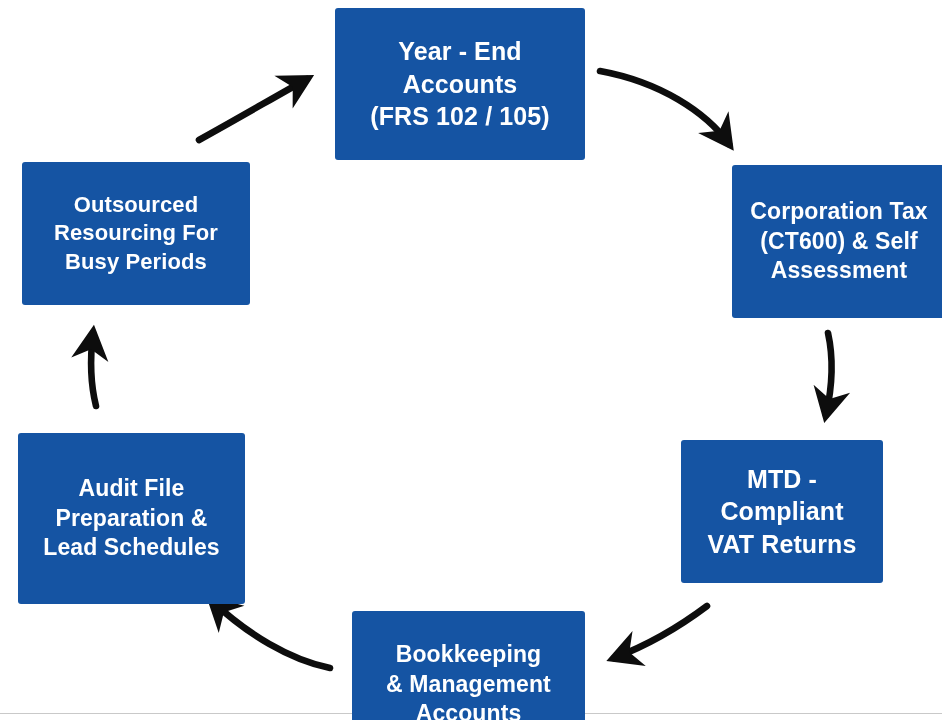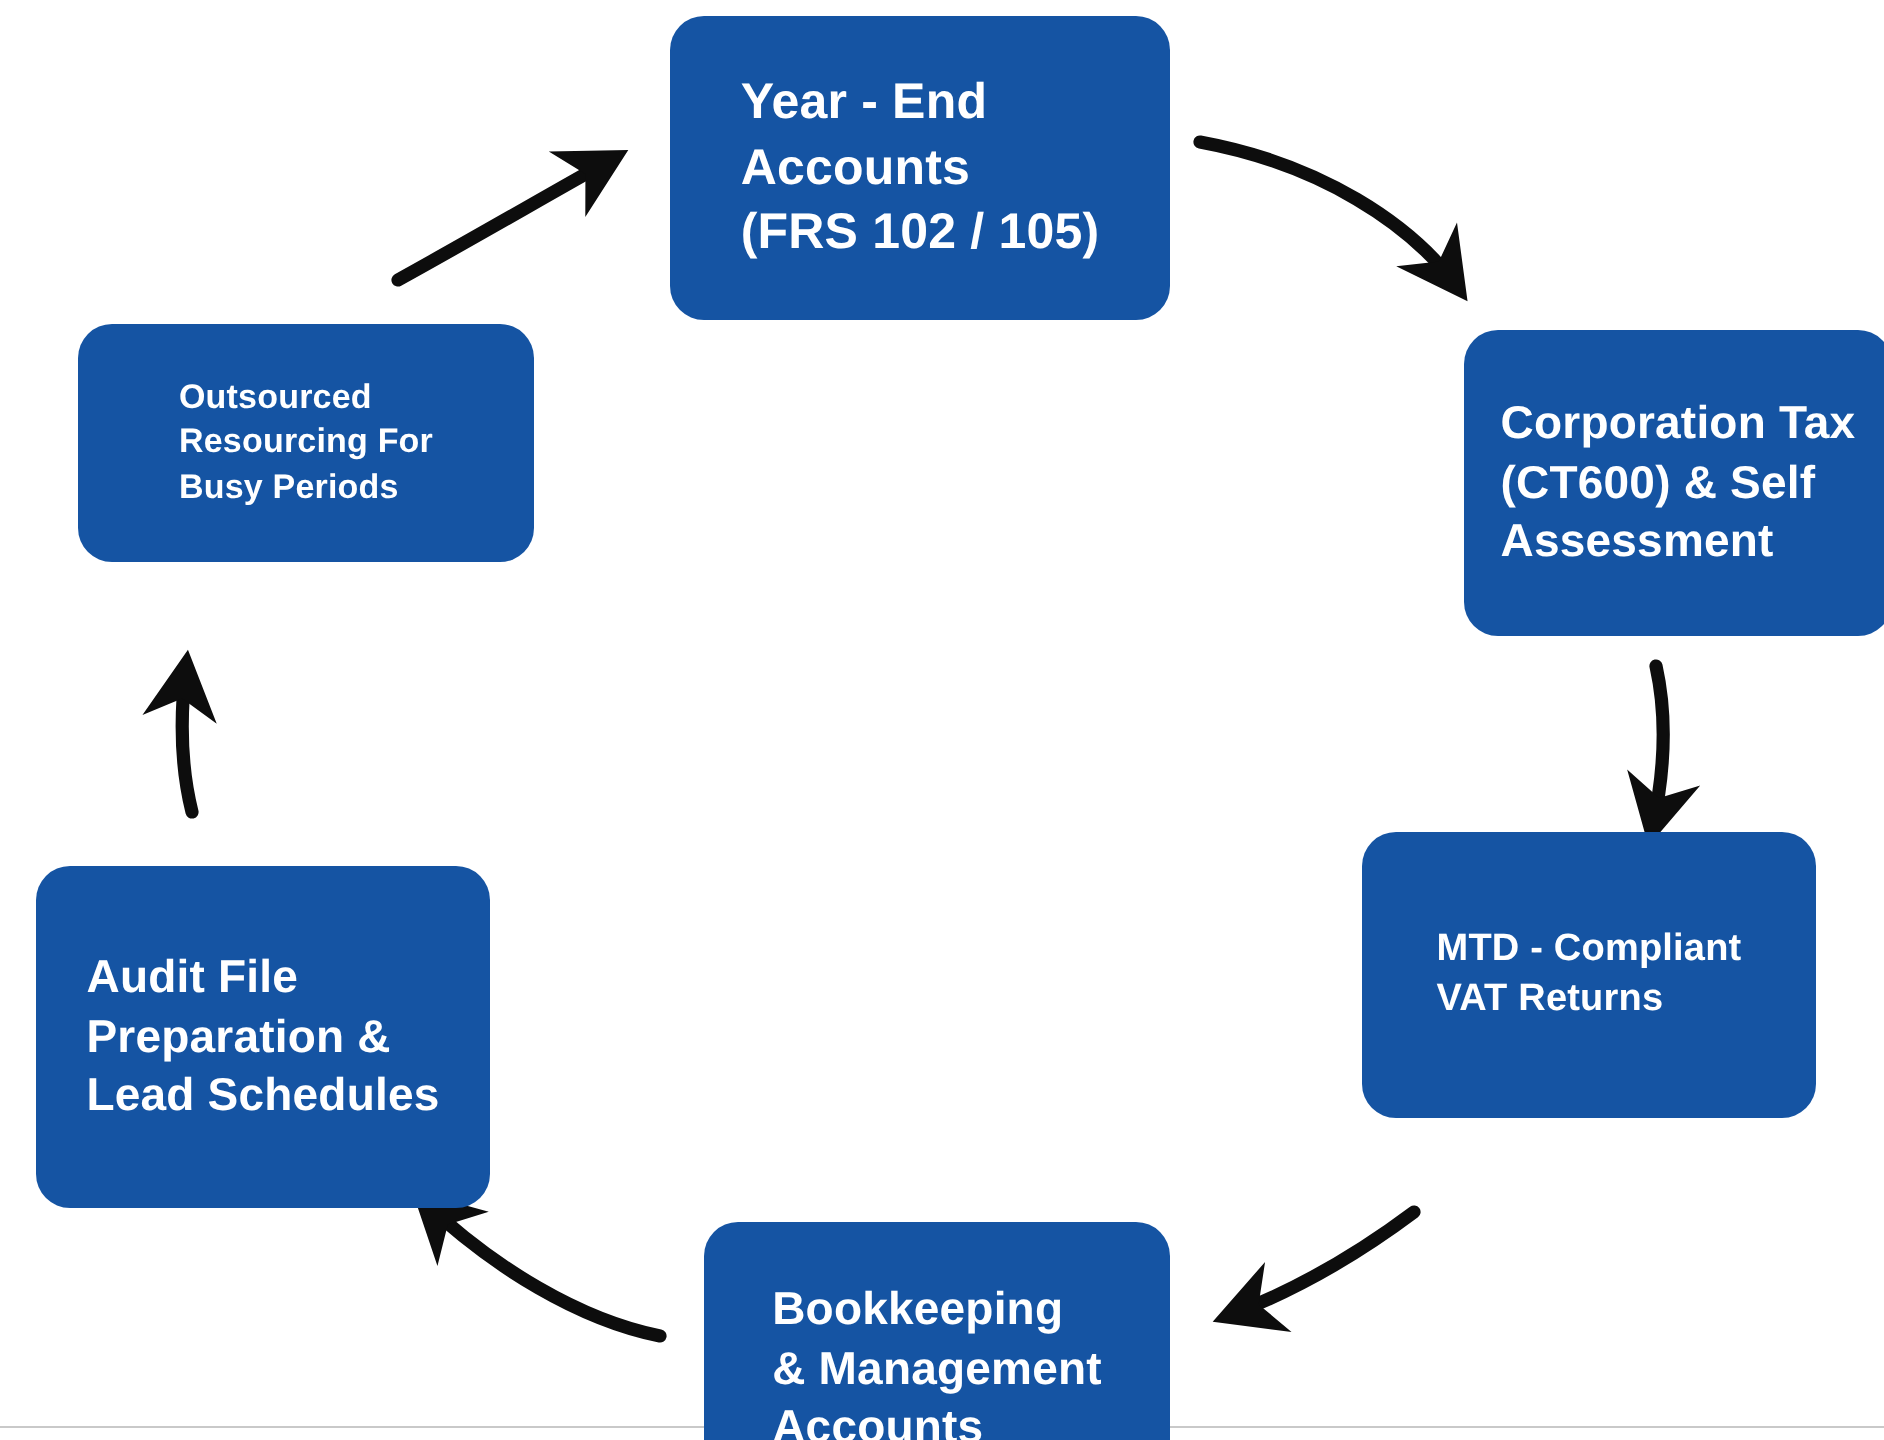--- a/index.html
+++ b/index.html
@@ -23,24 +23,25 @@
     position: absolute;
     left: 0;
     top: 0;
     width: 942px;
     height: 720px;
     pointer-events: none;
   }
   .node {
     position: absolute;
     box-sizing: border-box;
-    border-radius: 17px;
+    border-radius: 3px;
     display: flex;
     align-items: center;
     justify-content: center;
+    text-align: center;
     color: #ffffff;
     font-weight: bold;
     line-height: 1.30;
     letter-spacing: 0.1px;
     padding: 20px 8px;
     z-index: 2;
   }
   .node .label {
     display: block;
     white-space: pre-line;
@@ -48,35 +49,35 @@
   
   #node-year-end-accounts {
     left: 335px; top: 8px; width: 250px; height: 152px;
     font-size: 25px;
   }
   #node-corporation-tax {
     left: 708px; top: 165px; width: 214px; height: 153px;
     font-size: 23px;
   }
   #node-vat-returns {
-    left: 681px; top: 416px; width: 227px; height: 143px;
-    font-size: 19px;
+    left: 681px; top: 440px; width: 202px; height: 143px;
+    font-size: 25px;
   }
   #node-bookkeeping {
     left: 352px; top: 563px; width: 233px; height: 147px;
     font-size: 23px;
     margin-top: 48px;
   }
   #node-audit-file {
     left: 18px; top: 433px; width: 227px; height: 171px;
     font-size: 23px;
   }
   #node-outsourced {
-    left: 39px; top: 162px; width: 228px; height: 119px;
-    font-size: 17px;
+    left: 22px; top: 162px; width: 228px; height: 143px;
+    font-size: 22px;
   }
   #bottom-rule {
     position: absolute;
     left: 0;
     top: 713px;
     width: 942px;
     height: 1px;
     background: #c9c9c9;
     z-index: 1;
   }

